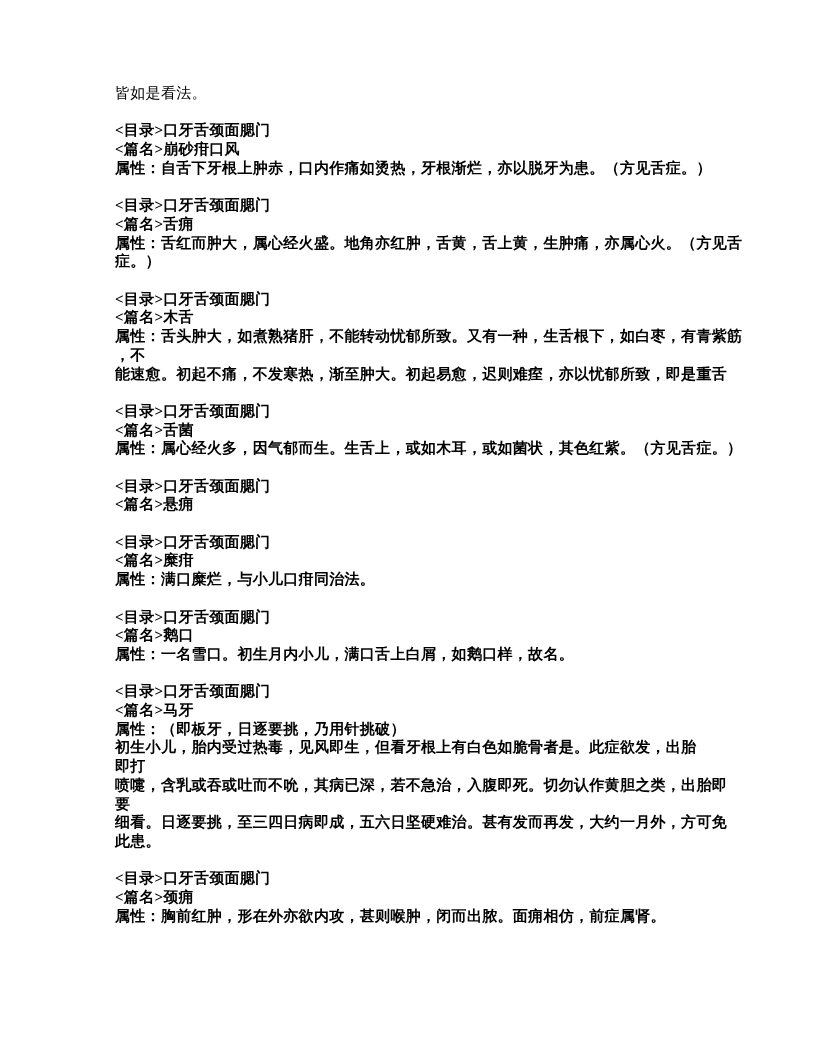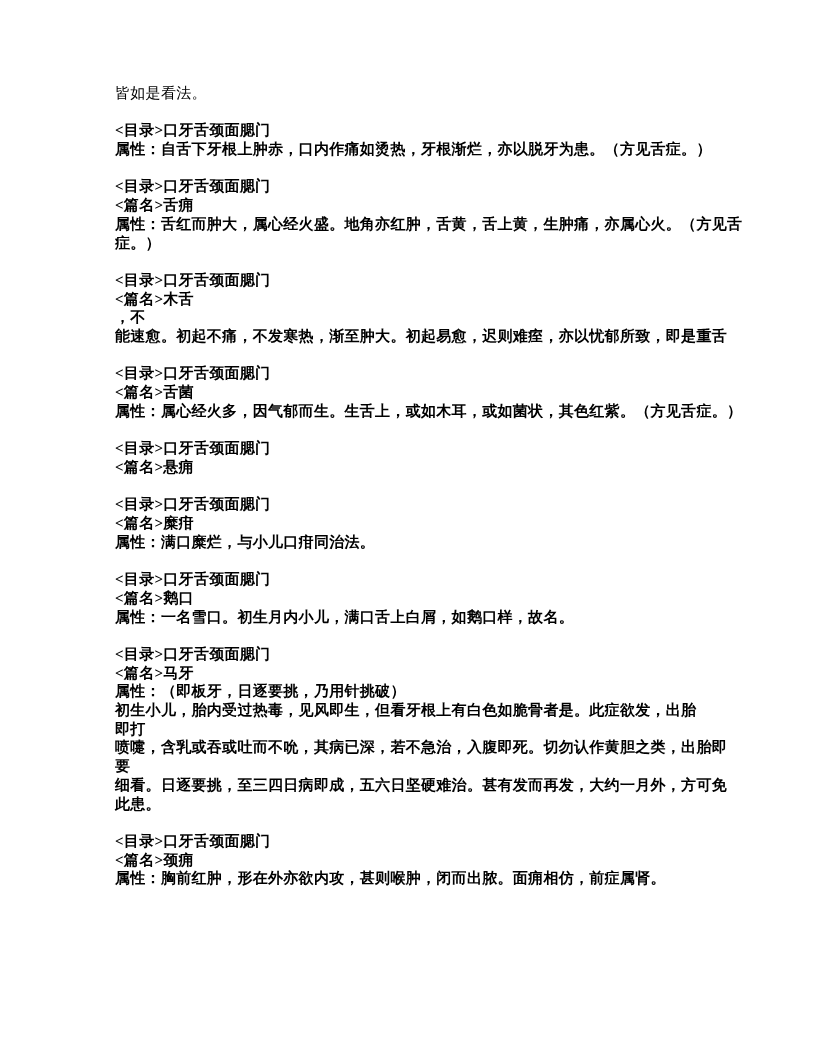--- a/index.html
+++ b/index.html
@@ -28,33 +28,35 @@
 <body>
 
 <div class="page">
 
   <div class="intro-block">
     <div class="line">皆如是看法。</div>
   </div>
 
   <div class="section">
     <div class="line">&lt;目录&gt;口牙舌颈面腮门</div>
+    <div class="line">&lt;篇名&gt;崩砂疳口风</div>
     <div class="line">属性：自舌下牙根上肿赤，口内作痛如烫热，牙根渐烂，亦以脱牙为患。（方见舌症。）</div>
   </div>
 
   <div class="section">
     <div class="line">&lt;目录&gt;口牙舌颈面腮门</div>
     <div class="line">&lt;篇名&gt;舌痈</div>
     <div class="line">属性：舌红而肿大，属心经火盛。地角亦红肿，舌黄，舌上黄，生肿痛，亦属心火。（方见舌</div>
     <div class="line">症。）</div>
   </div>
 
   <div class="section">
     <div class="line">&lt;目录&gt;口牙舌颈面腮门</div>
     <div class="line">&lt;篇名&gt;木舌</div>
+    <div class="line">属性：舌头肿大，如煮熟猪肝，不能转动忧郁所致。又有一种，生舌根下，如白枣，有青紫筋</div>
     <div class="line">，不</div>
     <div class="line">能速愈。初起不痛，不发寒热，渐至肿大。初起易愈，迟则难痓，亦以忧郁所致，即是重舌</div>
   </div>
 
   <div class="section">
     <div class="line">&lt;目录&gt;口牙舌颈面腮门</div>
     <div class="line">&lt;篇名&gt;舌菌</div>
     <div class="line">属性：属心经火多，因气郁而生。生舌上，或如木耳，或如菌状，其色红紫。（方见舌症。）</div>
   </div>
 

